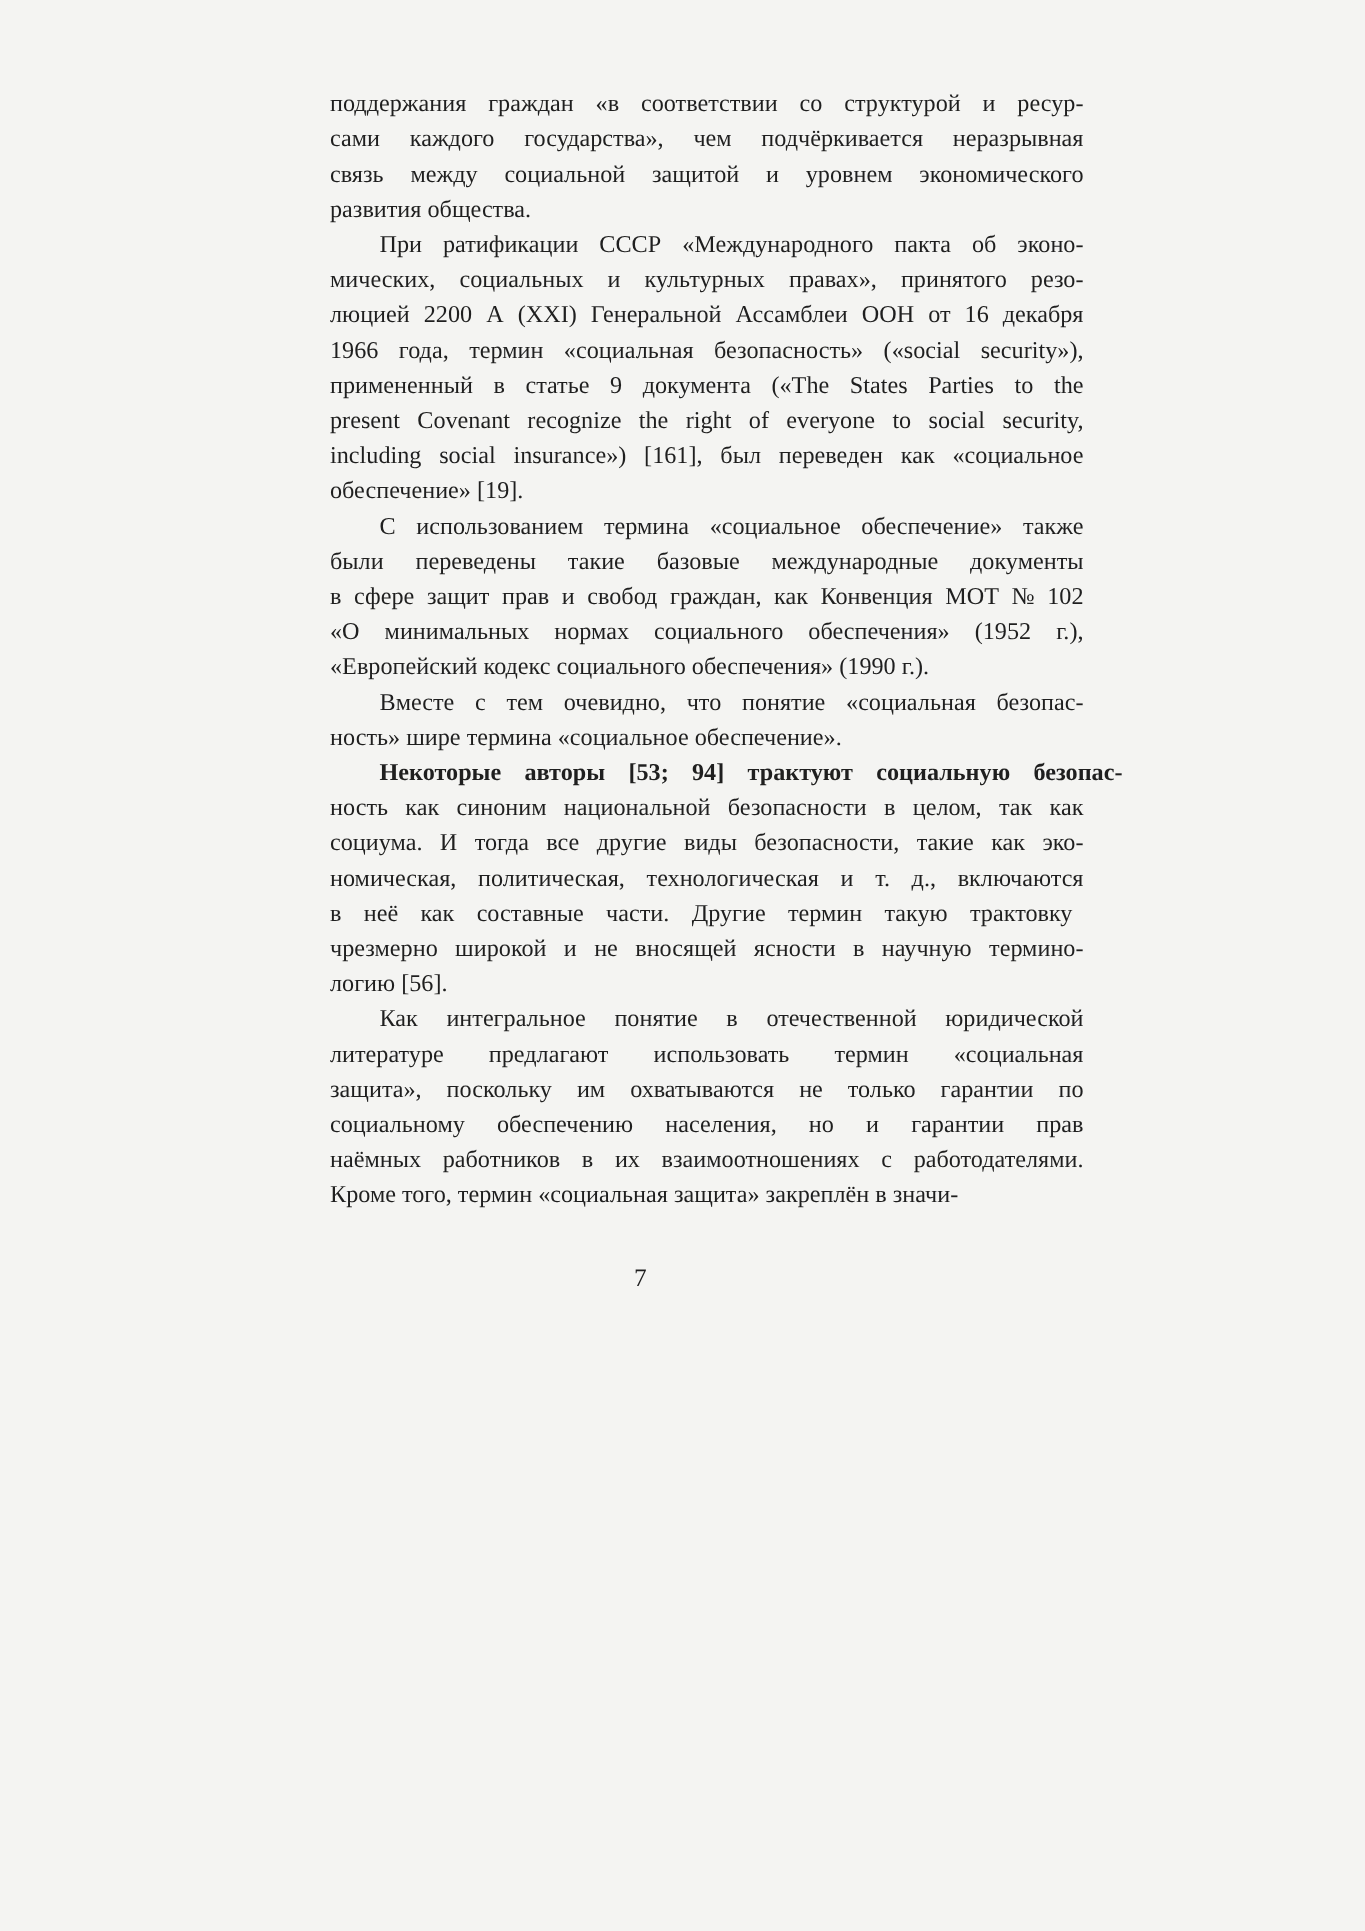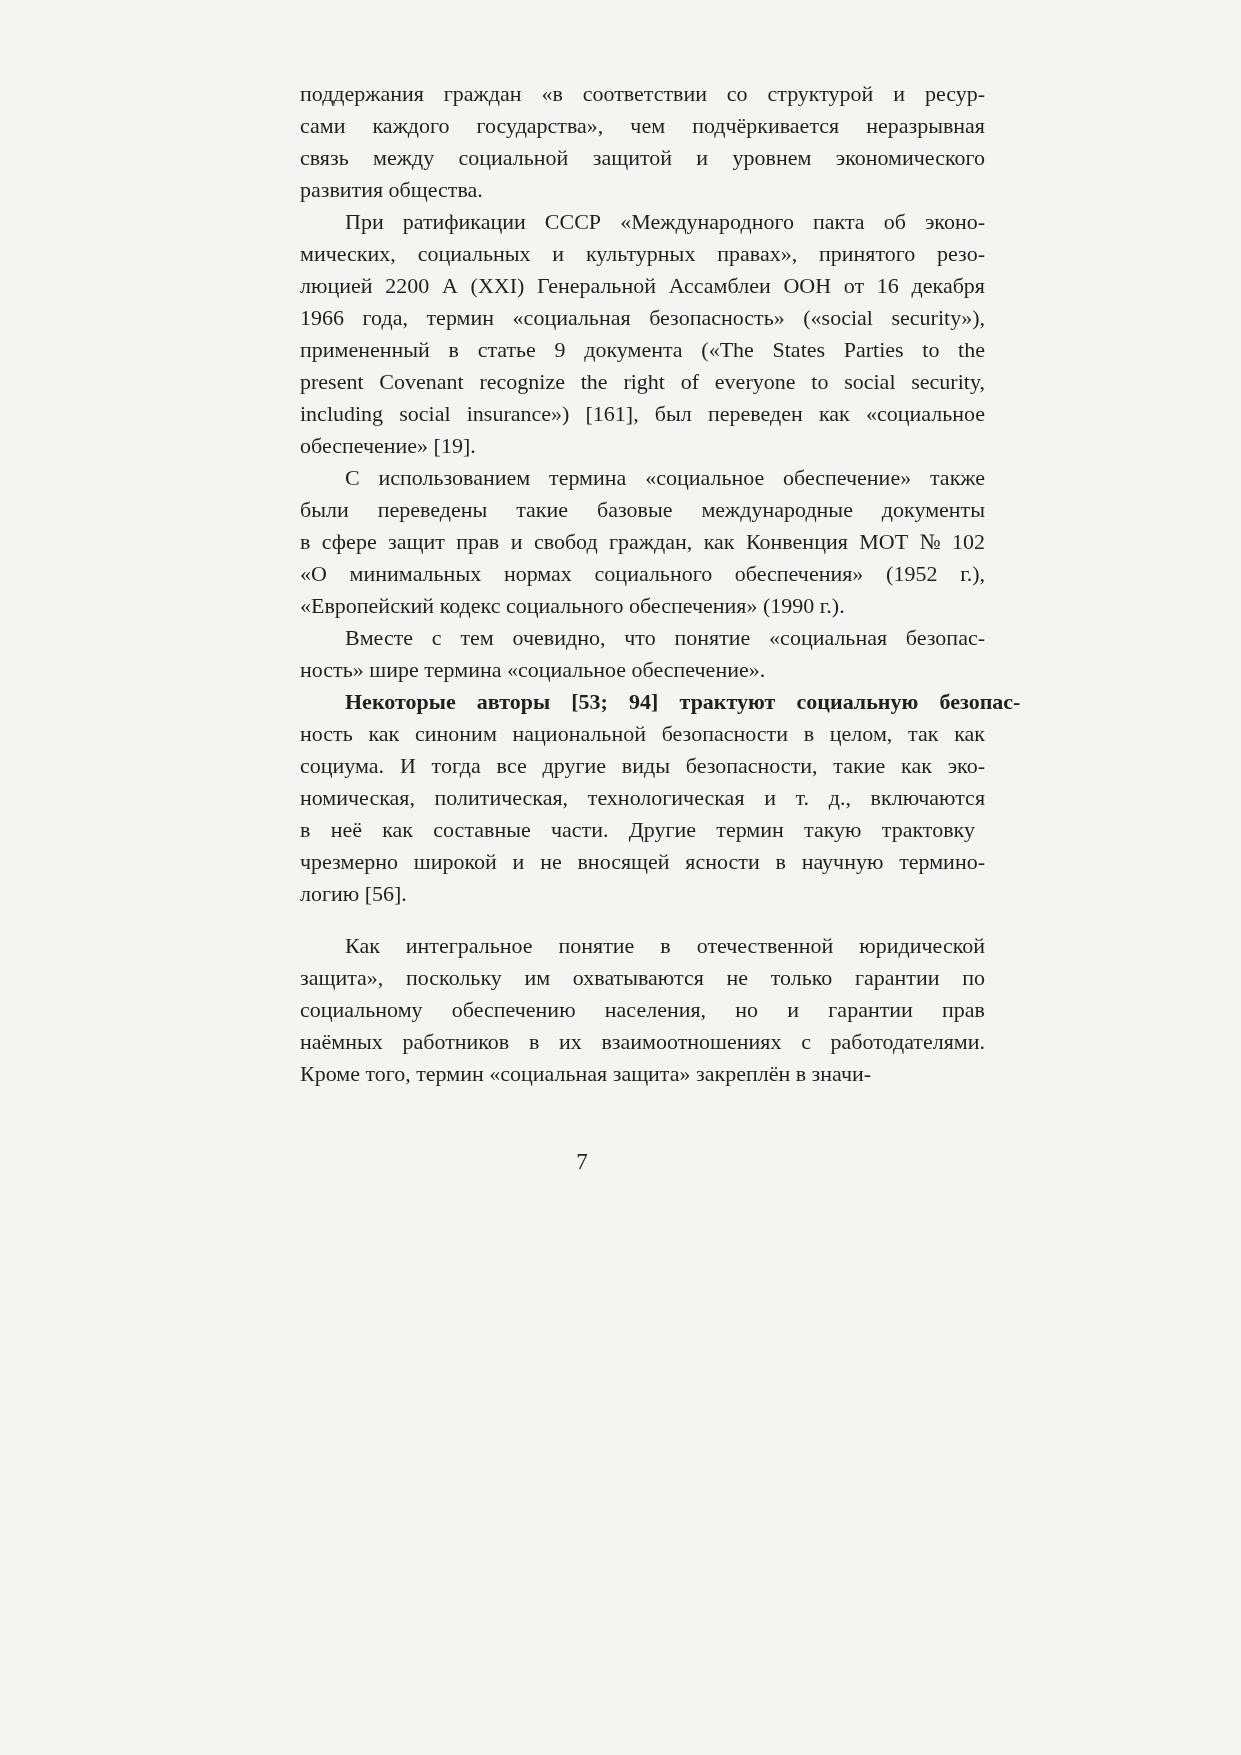--- a/index.html
+++ b/index.html
@@ -74,21 +74,22 @@
       <div>
         <div class="line" style="padding-left: 45px;"><span style="word-spacing: 15.6615px; font-weight: bold;">Некоторые авторы [53; 94] трактуют социальную безопас-</span></div>
         <div class="line"><span style="word-spacing: 10.2461px;">ность как синоним национальной безопасности в целом, так как</span></div>
         <div class="line"><span style="word-spacing: 10.3212px;">социума. И тогда все другие виды безопасности, такие как эко-</span></div>
         <div class="line"><span style="word-spacing: 14.1693px;">номическая, политическая, технологическая и т. д., включаются</span></div>
         <div class="line"><span style="word-spacing: 14.7676px;">в неё как составные части. Другие термин такую трактовку</span></div>
         <div class="line"><span style="word-spacing: 10.291px; font-family: Liberation Serif, serif;">чрезмерно широкой и не вносящей ясности в научную термино-</span></div>
         <div class="line"><span>логию [56].</span></div>
       </div>
       <div>
-        <div class="line" style="padding-left: 45px; margin-top: 20px;"><span style="word-spacing: 20.4844px;">Как интегральное понятие в отечественной юридической</span></div>
+        <div class="line" style="padding-left: 45px;"><span style="word-spacing: 20.4844px;">Как интегральное понятие в отечественной юридической</span></div>
+        <div class="line"><span style="word-spacing: 35.4648px;">литературе предлагают использовать термин «социальная</span></div>
         <div class="line"><span style="word-spacing: 17.1987px;">защита», поскольку им охватываются не только гарантии по</span></div>
         <div class="line"><span style="word-spacing: 23.7422px;">социальному обеспечению населения, но и гарантии прав</span></div>
         <div class="line"><span style="word-spacing: 14.1797px;">наёмных работников в их взаимоотношениях с работодателями.</span></div>
         <div class="line"><span>Кроме того, термин «социальная защита» закреплён в значи-</span></div>
       </div>
     </div>
   <div class="page-number">7</div>
 </div>
 
 </body></html>

